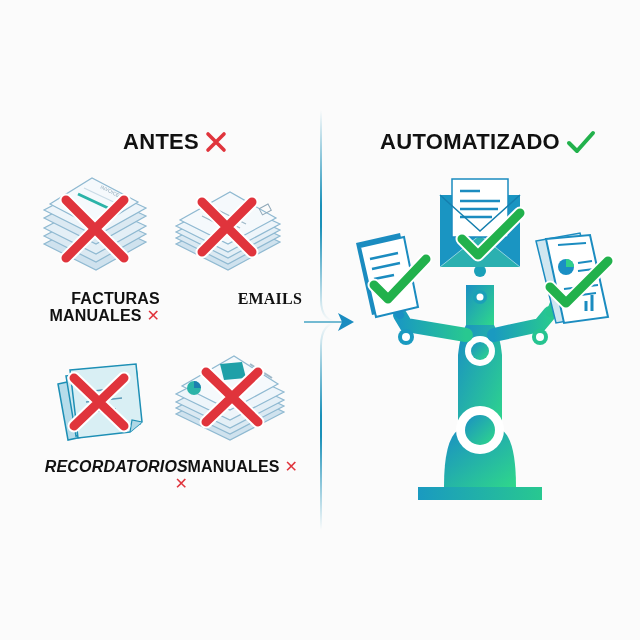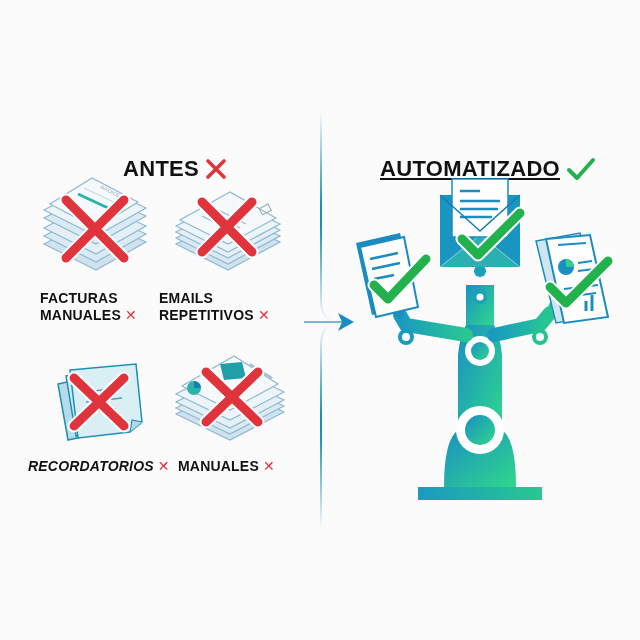--- a/index.html
+++ b/index.html
@@ -1,33 +1,33 @@
 <!DOCTYPE html>
 <html><head>
 <meta charset="utf-8">
 <style>
   html,body{margin:0;padding:0;}
   body{width:640px;height:640px;background:#fbfbfb;position:relative;overflow:hidden;font-family:"Liberation Sans","DejaVu Sans",sans-serif;}
   .abs{position:absolute;}
-  .heading{font-weight:bold;font-size:22px;color:#111;letter-spacing:0.3px;display:flex;align-items:center;gap:6px;margin-top:27px;}
-  .label{font-weight:bold;font-size:14px;color:#111;text-align:left;line-height:17px;letter-spacing:0.2px;}
+  .heading{font-weight:bold;font-size:22px;color:#111;letter-spacing:0.3px;display:flex;align-items:center;gap:6px;}
+  .label{font-weight:bold;font-size:16px;color:#111;text-align:right;line-height:17px;letter-spacing:0.2px;}
   .xmark{color:#e0343c;font-weight:bold;}
   svg{display:block;}
 </style>
 </head>
 <body>
 
 <div class="abs heading" style="left:123px;top:129px;">
   <span>ANTES</span>
   <svg width="22" height="22" viewBox="0 0 22 22">
     <path d="M3 3 L19 19 M19 3 L3 19" stroke="#e0343c" stroke-width="3.6" stroke-linecap="round"></path>
   </svg>
 </div>
 
-<div class="abs heading" style="left:380px;top:129px;text-decoration:underline;">
+<div class="abs heading" style="left:380px;top:129px;">
   <span>AUTOMATIZADO</span>
   <svg width="30" height="24" viewBox="0 0 30 24">
     <path d="M3 13 L11 21 L27 3" stroke="#22b14c" stroke-width="4" fill="none" stroke-linecap="round" stroke-linejoin="round"></path>
   </svg>
 </div>
 
 <svg class="abs" style="left:300px;top:110px;" width="60" height="420" viewBox="0 0 60 420">
   <defs>
     <linearGradient id="dv" x1="0" y1="0" x2="0" y2="1">
       <stop offset="0" stop-color="#1a90b8" stop-opacity="0"></stop>
@@ -70,23 +70,22 @@
     <path d="M4 56 L56 82 L108 54 L56 30 Z" fill="#dbe9f2"></path>
     <path d="M4 50 L56 76 L108 48 L56 24 Z" fill="#e4eff6"></path>
     <path d="M4 44 L56 70 L108 42 L56 18 Z" fill="#eef5fa"></path>
     <path d="M8 38 L56 62 L104 36 L58 10 Z" fill="#f5f9fc"></path>
   </g>
   <rect x="88" y="24" width="10" height="7" fill="none" stroke="#8fa8b8" stroke-width="1" transform="rotate(-28 93 27)"></rect>
   <path d="M30 34 L62 50 M36 30 L68 46 M42 26 L74 42" stroke="#9fb8c8" stroke-width="1.3"></path>
   <path d="M30 20 L80 70 M80 20 L30 70" stroke="#fff" stroke-width="13" stroke-linecap="round"></path>
   <path d="M30 20 L80 70 M80 20 L30 70" stroke="#e0343c" stroke-width="9" stroke-linecap="round"></path>
 </svg>
-<div class="abs label" style="left:159px;top:290px;width:130px;">
+<div class="abs label" style="left:172px;top:290px;width:130px;font-family:Liberation Serif, serif;">
   <div>EMAILS</div>
-  <div><span>REPETITIVOS</span> <span class="xmark">✕</span></div>
 </div>
 
 <svg class="abs" style="left:52px;top:360px;" width="100" height="90" viewBox="0 0 100 90">
   <path d="M6 24 L70 10 L80 66 L16 80 Z" fill="#b6dcea" stroke="#1d8fb5" stroke-width="1.5"></path>
   <path d="M14 16 L80 6 L88 64 L24 76 Z" fill="#cde9f0" stroke="#1d8fb5" stroke-width="1.5"></path>
   <path d="M18 10 L84 4 L86 16 L20 22 Z" fill="#2bb3a8"></path>
   <path d="M18 10 L84 4 L90 62 L78 72 L26 78 Z" fill="#d9eff4" stroke="#1d8fb5" stroke-width="1.5"></path>
   <path d="M78 72 L80 60 L90 62" fill="#b0d8e6" stroke="#1d8fb5" stroke-width="1.2"></path>
   <path d="M34 32 L66 28 M34 42 L70 38 M36 52 L64 49" stroke="#5a9ab8" stroke-width="1.5"></path>
   <path d="M22 18 L72 66 M72 18 L22 66" stroke="#fff" stroke-width="13" stroke-linecap="round"></path>

